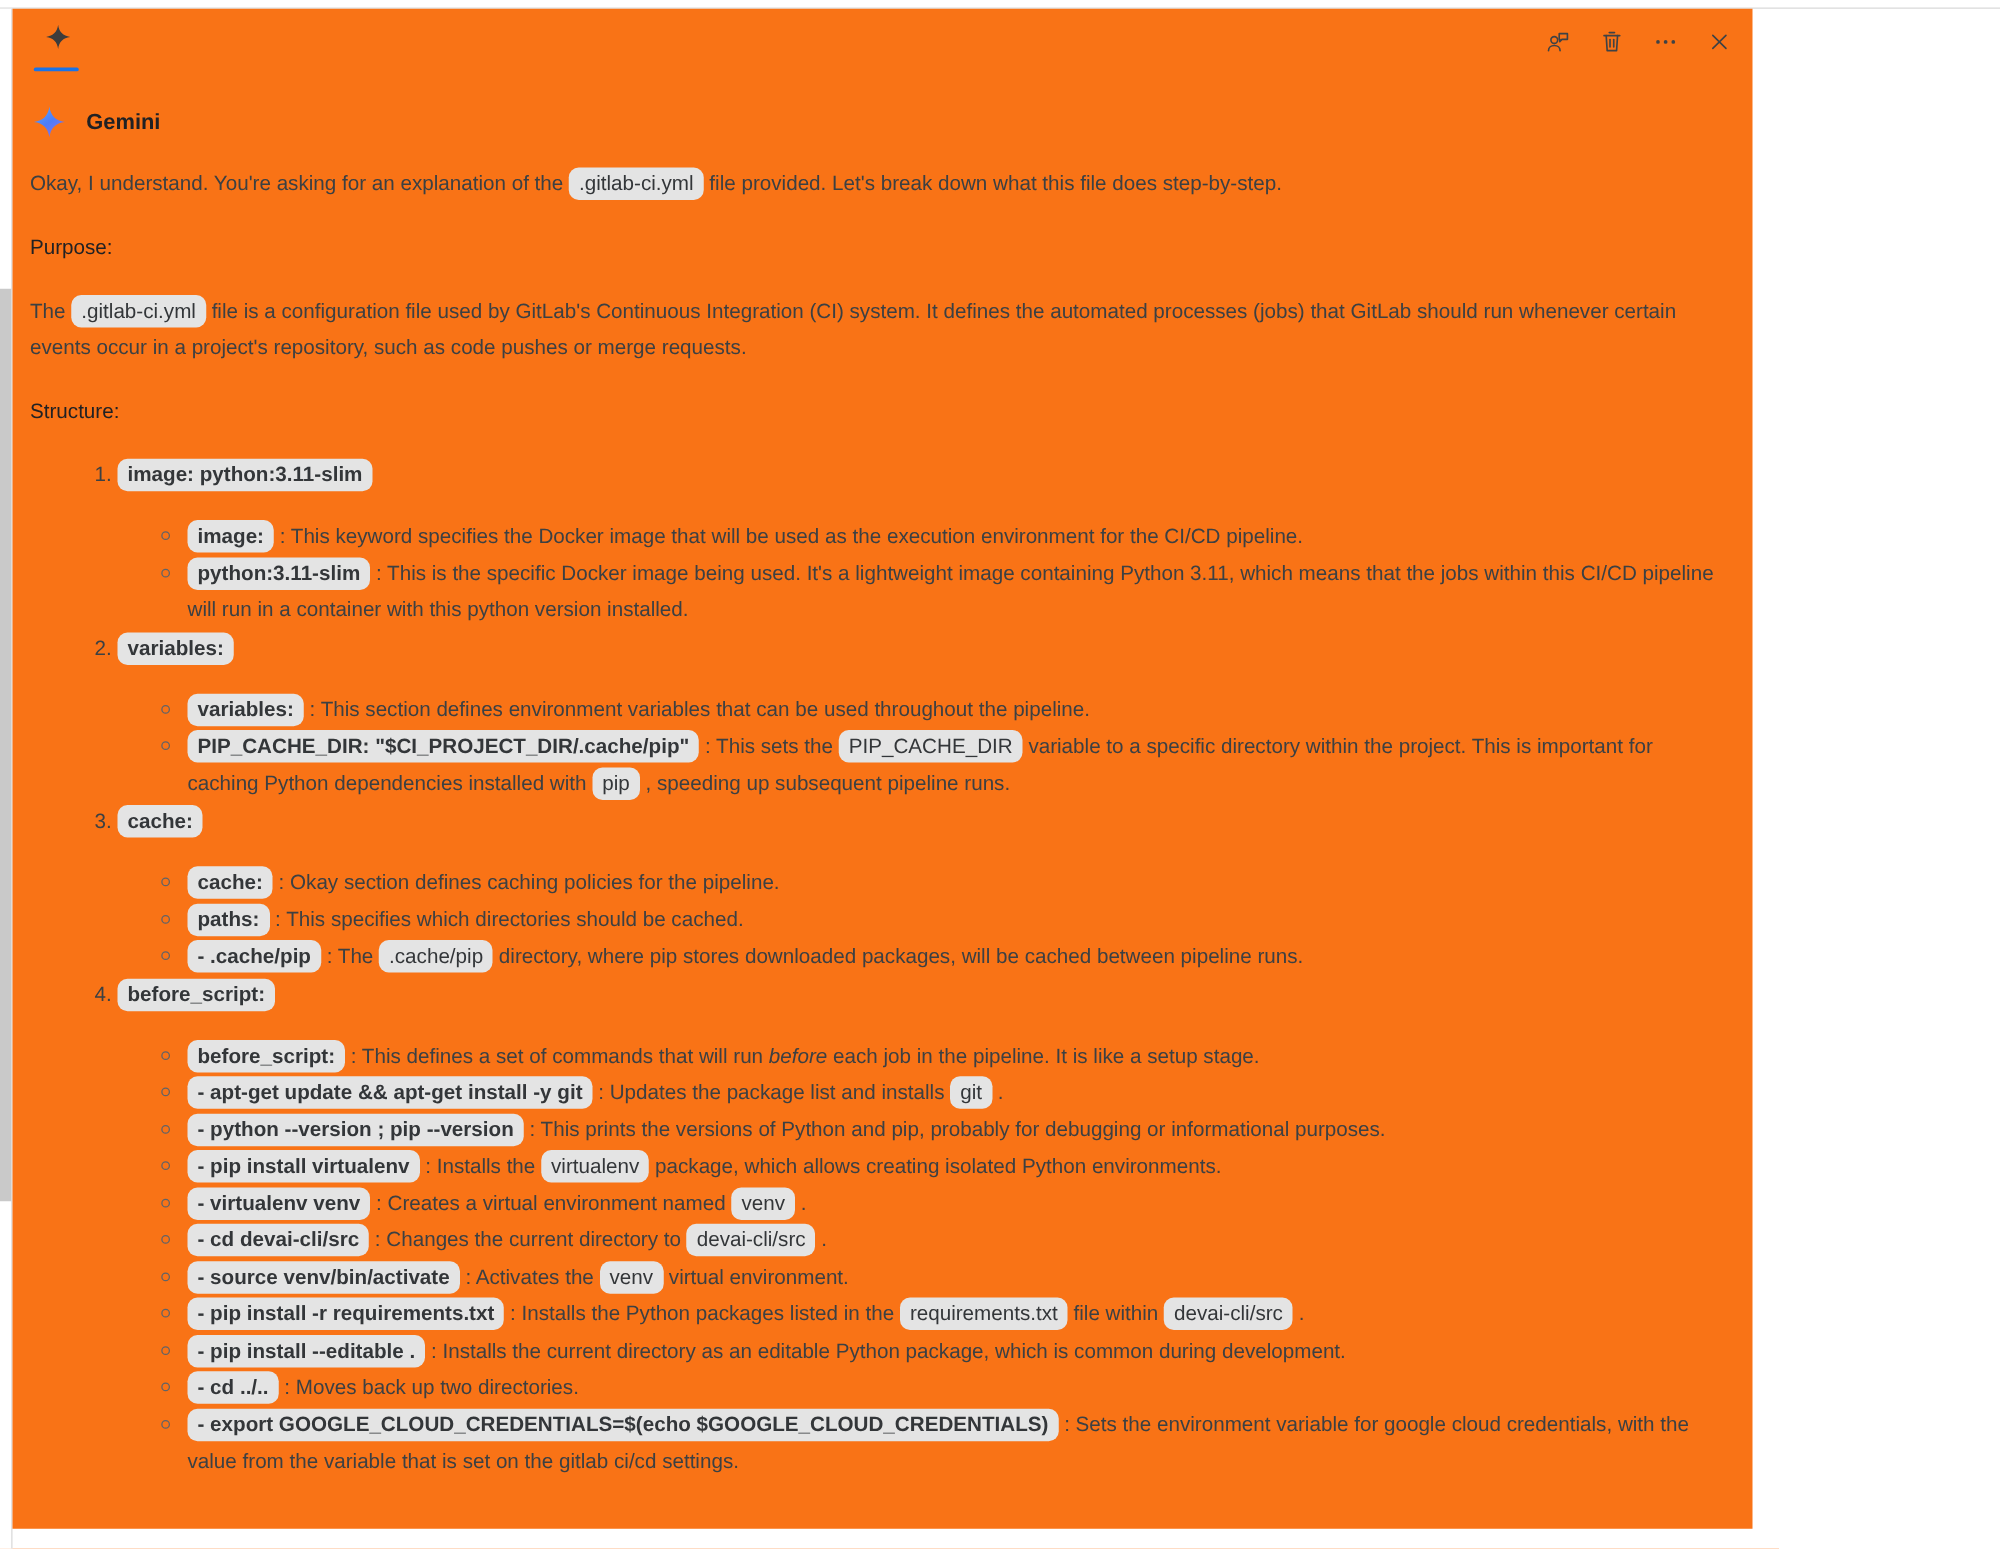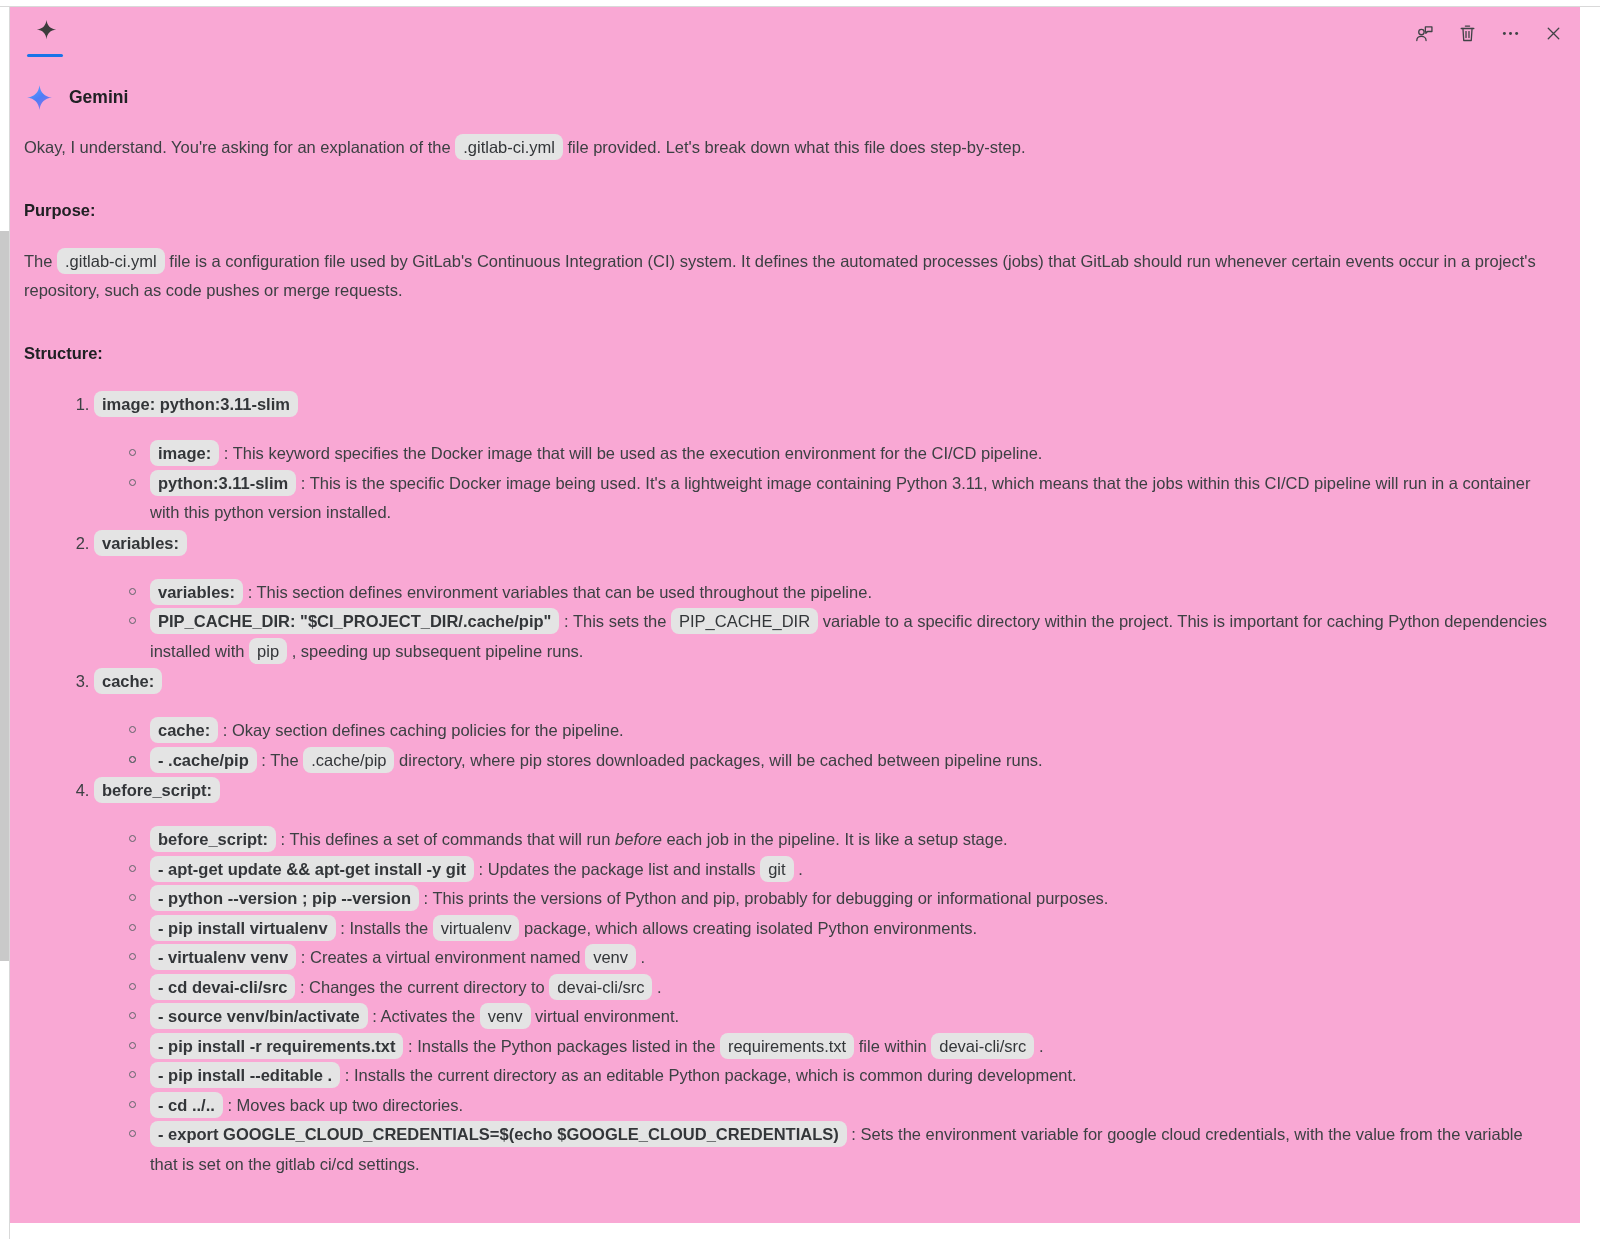--- a/index.html
+++ b/index.html
@@ -5,38 +5,38 @@
   html,body{margin:0;padding:0;}
   body{
     width:1600px;height:1239px;position:relative;overflow:hidden;
     background:#ffffff;
     font-family:"Liberation Sans",sans-serif;
     color:#3c4043;
   }
   .top-line{position:absolute;left:0;top:6px;width:1600px;height:1px;background:#d9d9d9;}
   .left-strip{position:absolute;left:0;top:7px;bottom:0;width:10px;background:#ffffff;border-right:1px solid #d9d9d9;box-sizing:border-box;}
   .scroll-thumb{position:absolute;left:0;top:224px;width:9px;height:730px;background:#c9c9c9;}
-  .panel{position:absolute;left:10px;top:7px;width:1570px;bottom:16px;background:#f9a8d4;}
+  .panel{position:absolute;left:10px;top:7px;width:1392px;bottom:16px;background:#f97316;}
   
   .panel-header{position:relative;height:52px;}
   .tab{position:absolute;left:15px;top:10px;width:42px;height:36px;display:flex;align-items:flex-start;justify-content:center;cursor:pointer;}
   .tab svg{width:21px;height:21px;margin-top:2px;}
   .tab-underline{position:absolute;left:17px;top:47px;width:36px;height:3px;border-radius:2px;}
   .header-actions{position:absolute;right:14px;top:13px;display:flex;align-items:center;gap:17px;}
   .icon-btn{width:26px;height:26px;display:flex;align-items:center;justify-content:center;cursor:pointer;border-radius:4px;}
   .icon-btn svg{width:21px;height:21px;stroke:#3f4245;fill:none;stroke-width:1.5;stroke-linecap:round;stroke-linejoin:round;}
   .icon-btn svg .fill{fill:#3f4245;stroke:none;}
   
   .gemini-row{display:flex;align-items:center;gap:16px;padding-left:16px;margin-top:25px;}
   .gemini-row svg{width:27px;height:27px;}
   .gemini-name{font-size:17.5px;font-weight:bold;color:#202124;}
   
   .message{padding:0 28px 0 14px;font-size:16.5px;line-height:29px;}
   .pblock{margin:22px 0 0 0;}
-  .hblock{margin:34px 0 0 0;font-weight:bold;color:#202124;}
+  .hblock{margin:22px 0 0 0;font-weight:normal;color:#202124;}
   .chip,.chipb{
     background:#e4e4e4;border-radius:8px;padding:4px 8px;
     -webkit-box-decoration-break:clone;box-decoration-break:clone;
     color:#333639;
   }
   .chipb{font-weight:bold;}
   .i{font-style:italic;}
   ol[data-name="structure-list"]{margin:21px 0 0 0;padding:0 0 0 70px;}
   ol[data-name="structure-list"]>li{margin:0;padding:0;line-height:30px;}
   ol[data-name="structure-list"]>li::marker{color:#3c4043;}
@@ -130,21 +130,21 @@
           <div class="li-title" data-name="list-item-title"><span class="chipb" data-name="code-chip">variables:</span></div>
           <ul class="sub" data-name="sub-list">
             <li data-name="sub-list-item"><span class="bullet" data-name="circle-bullet-icon"></span><span data-name="sub-list-item-text"><span class="chipb" data-name="code-chip">variables:</span><span data-name="text-run"> : This section defines environment variables that can be used throughout the pipeline.</span></span></li>
             <li data-name="sub-list-item"><span class="bullet" data-name="circle-bullet-icon"></span><span data-name="sub-list-item-text"><span class="chipb" data-name="code-chip">PIP_CACHE_DIR: "$CI_PROJECT_DIR/.cache/pip"</span><span data-name="text-run"> : This sets the </span><span class="chip" data-name="code-chip">PIP_CACHE_DIR</span><span data-name="text-run"> variable to a specific directory within the project. This is important for caching Python dependencies installed with </span><span class="chip" data-name="code-chip">pip</span><span data-name="text-run"> , speeding up subsequent pipeline runs.</span></span></li>
           </ul>
         </li>
         <li data-name="list-item">
           <div class="li-title" data-name="list-item-title"><span class="chipb" data-name="code-chip">cache:</span></div>
           <ul class="sub" data-name="sub-list">
             <li data-name="sub-list-item"><span class="bullet" data-name="circle-bullet-icon"></span><span data-name="sub-list-item-text"><span class="chipb" data-name="code-chip">cache:</span><span data-name="text-run"> : Okay section defines caching policies for the pipeline.</span></span></li>
-            <li data-name="sub-list-item"><span class="bullet" data-name="circle-bullet-icon"></span></li>
+            <li data-name="sub-list-item"><span class="bullet" data-name="circle-bullet-icon"></span><span data-name="sub-list-item-text"><span class="chipb" data-name="code-chip">paths:</span><span data-name="text-run"> : This specifies which directories should be cached.</span></span></li>
             <li data-name="sub-list-item"><span class="bullet" data-name="circle-bullet-icon"></span><span data-name="sub-list-item-text"><span class="chipb" data-name="code-chip">- .cache/pip</span><span data-name="text-run"> : The </span><span class="chip" data-name="code-chip">.cache/pip</span><span data-name="text-run"> directory, where pip stores downloaded packages, will be cached between pipeline runs.</span></span></li>
           </ul>
         </li>
         <li data-name="list-item">
           <div class="li-title" data-name="list-item-title"><span class="chipb" data-name="code-chip">before_script:</span></div>
           <ul class="sub" data-name="sub-list">
             <li data-name="sub-list-item"><span class="bullet" data-name="circle-bullet-icon"></span><span data-name="sub-list-item-text"><span class="chipb" data-name="code-chip">before_script:</span><span data-name="text-run"> : This defines a set of commands that will run </span><span class="i" data-name="text-run">before</span><span data-name="text-run"> each job in the pipeline. It is like a setup stage.</span></span></li>
             <li data-name="sub-list-item"><span class="bullet" data-name="circle-bullet-icon"></span><span data-name="sub-list-item-text"><span class="chipb" data-name="code-chip">- apt-get update &amp;&amp; apt-get install -y git</span><span data-name="text-run"> : Updates the package list and installs </span><span class="chip" data-name="code-chip">git</span><span data-name="text-run"> .</span></span></li>
             <li data-name="sub-list-item"><span class="bullet" data-name="circle-bullet-icon"></span><span data-name="sub-list-item-text"><span class="chipb" data-name="code-chip">- python --version ; pip --version</span><span data-name="text-run"> : This prints the versions of Python and pip, probably for debugging or informational purposes.</span></span></li>
             <li data-name="sub-list-item"><span class="bullet" data-name="circle-bullet-icon"></span><span data-name="sub-list-item-text"><span class="chipb" data-name="code-chip">- pip install virtualenv</span><span data-name="text-run"> : Installs the </span><span class="chip" data-name="code-chip">virtualenv</span><span data-name="text-run"> package, which allows creating isolated Python environments.</span></span></li>

